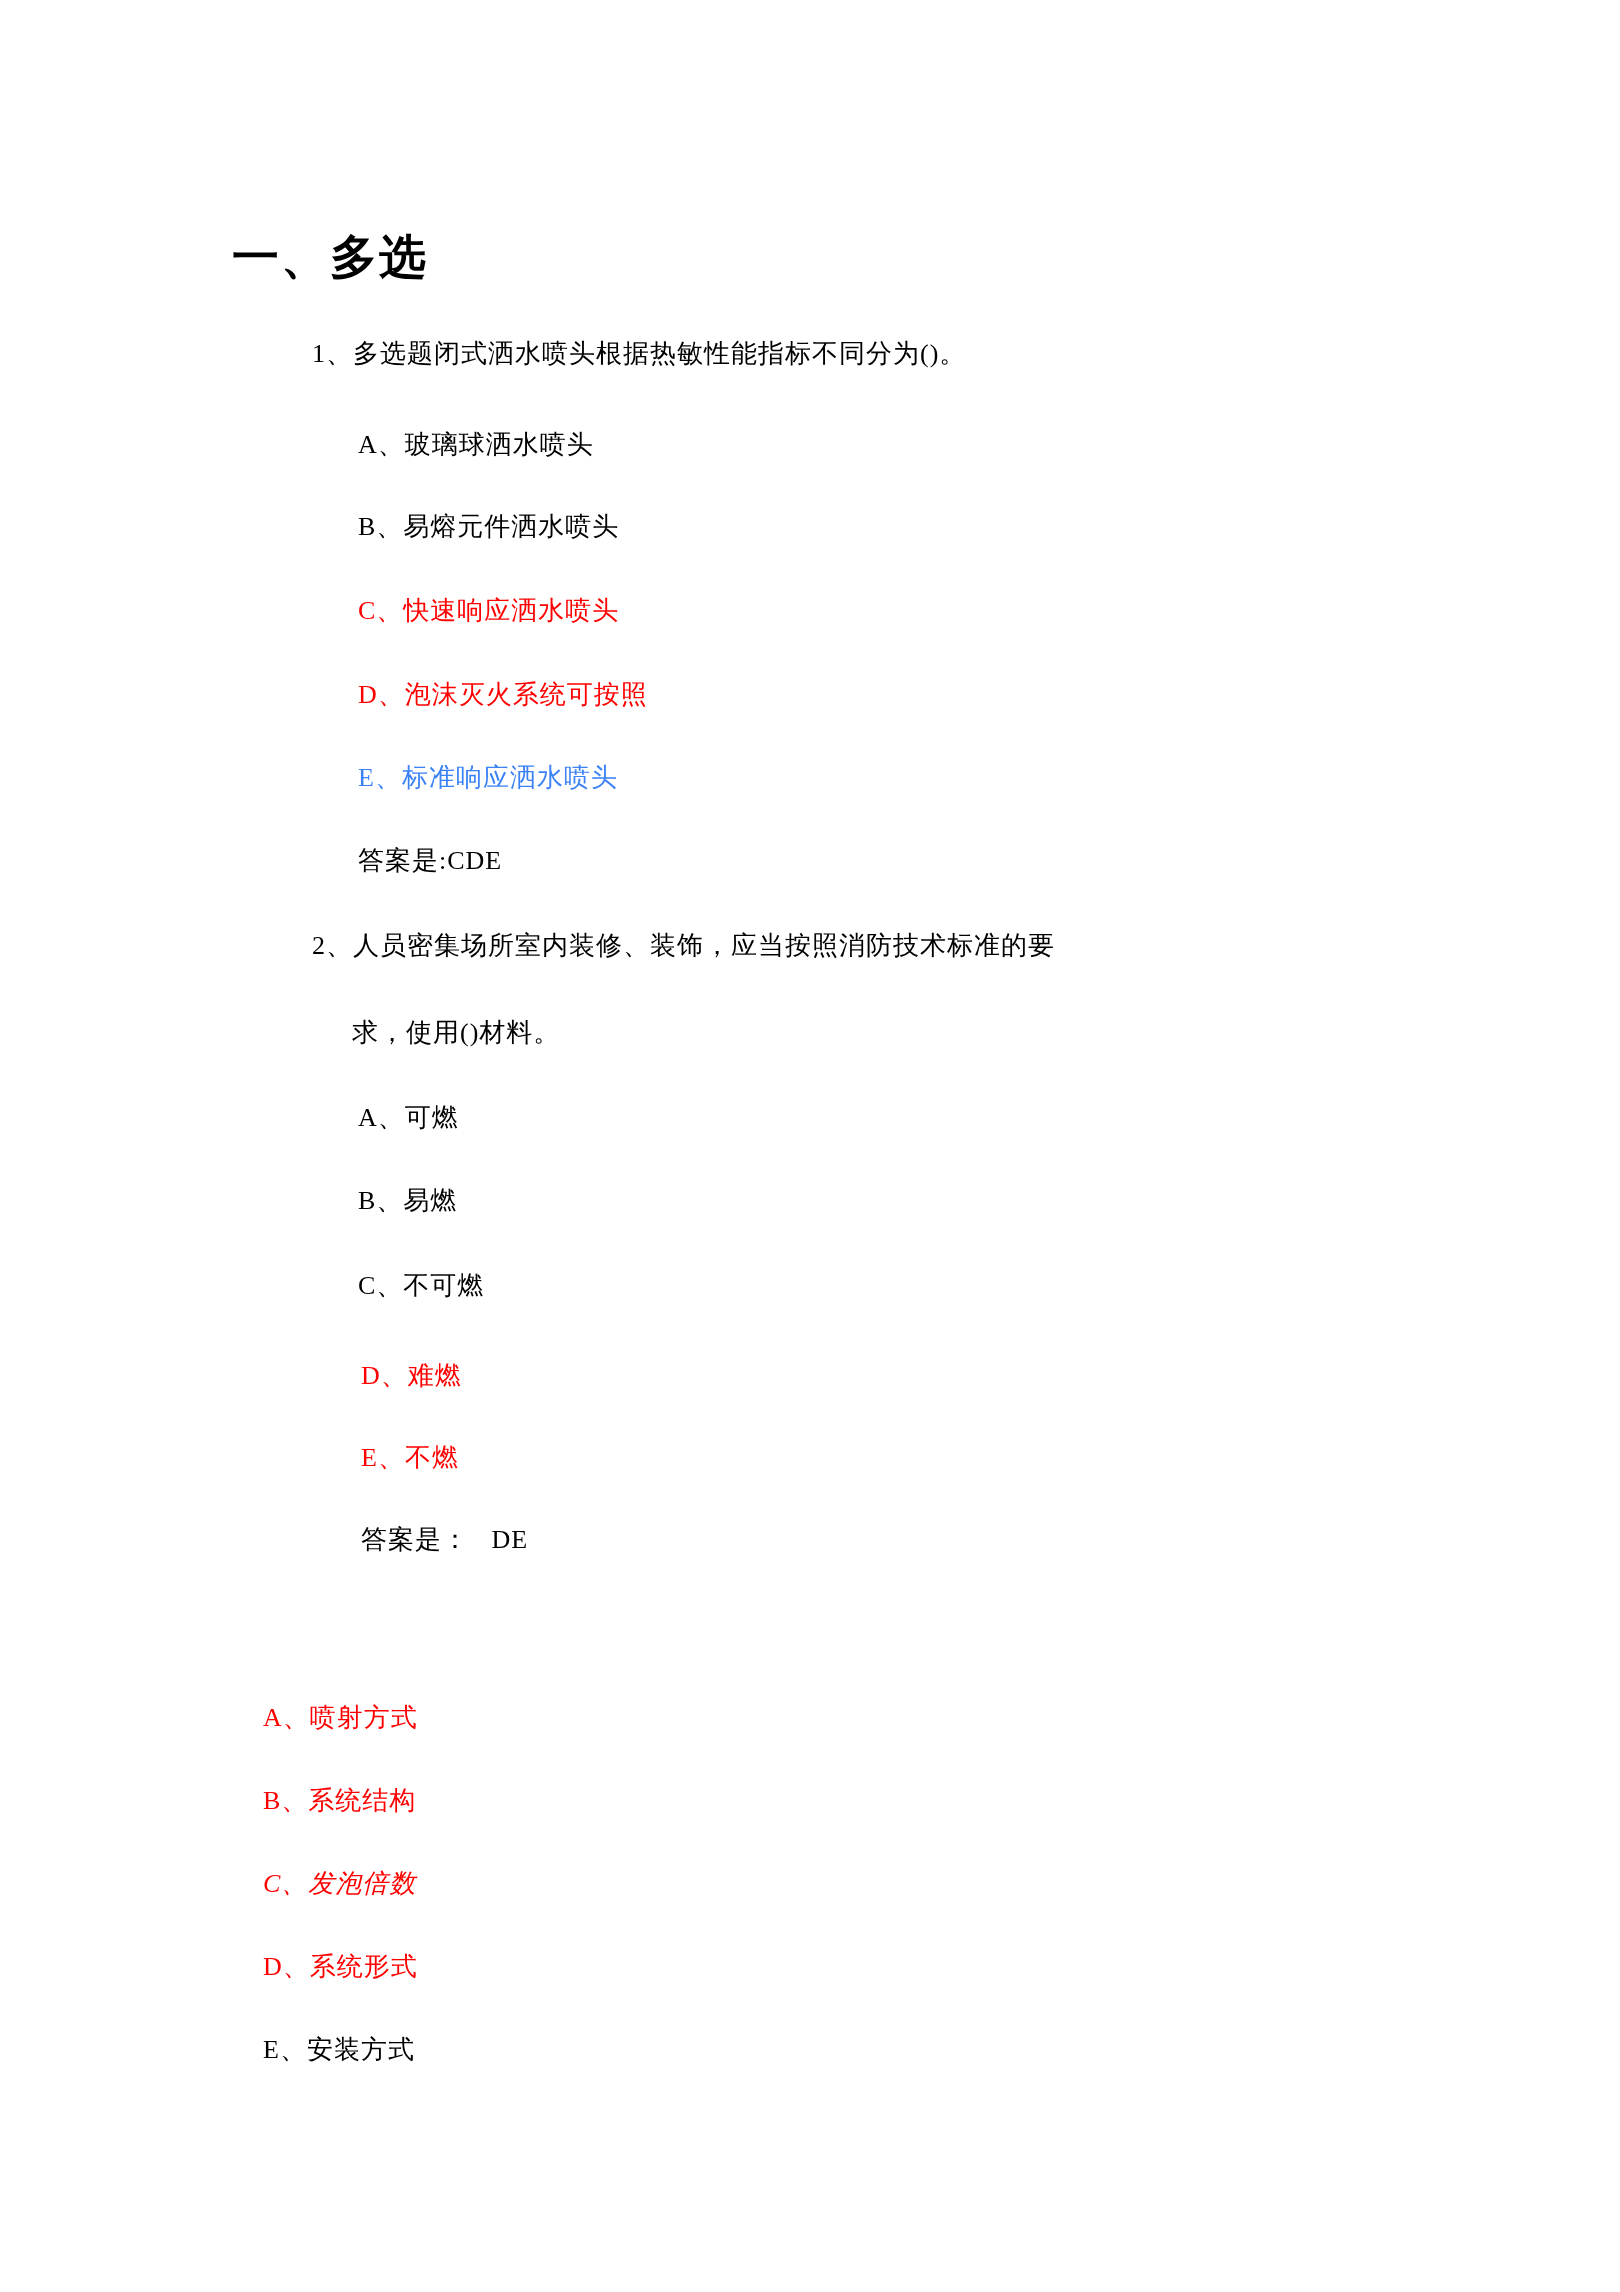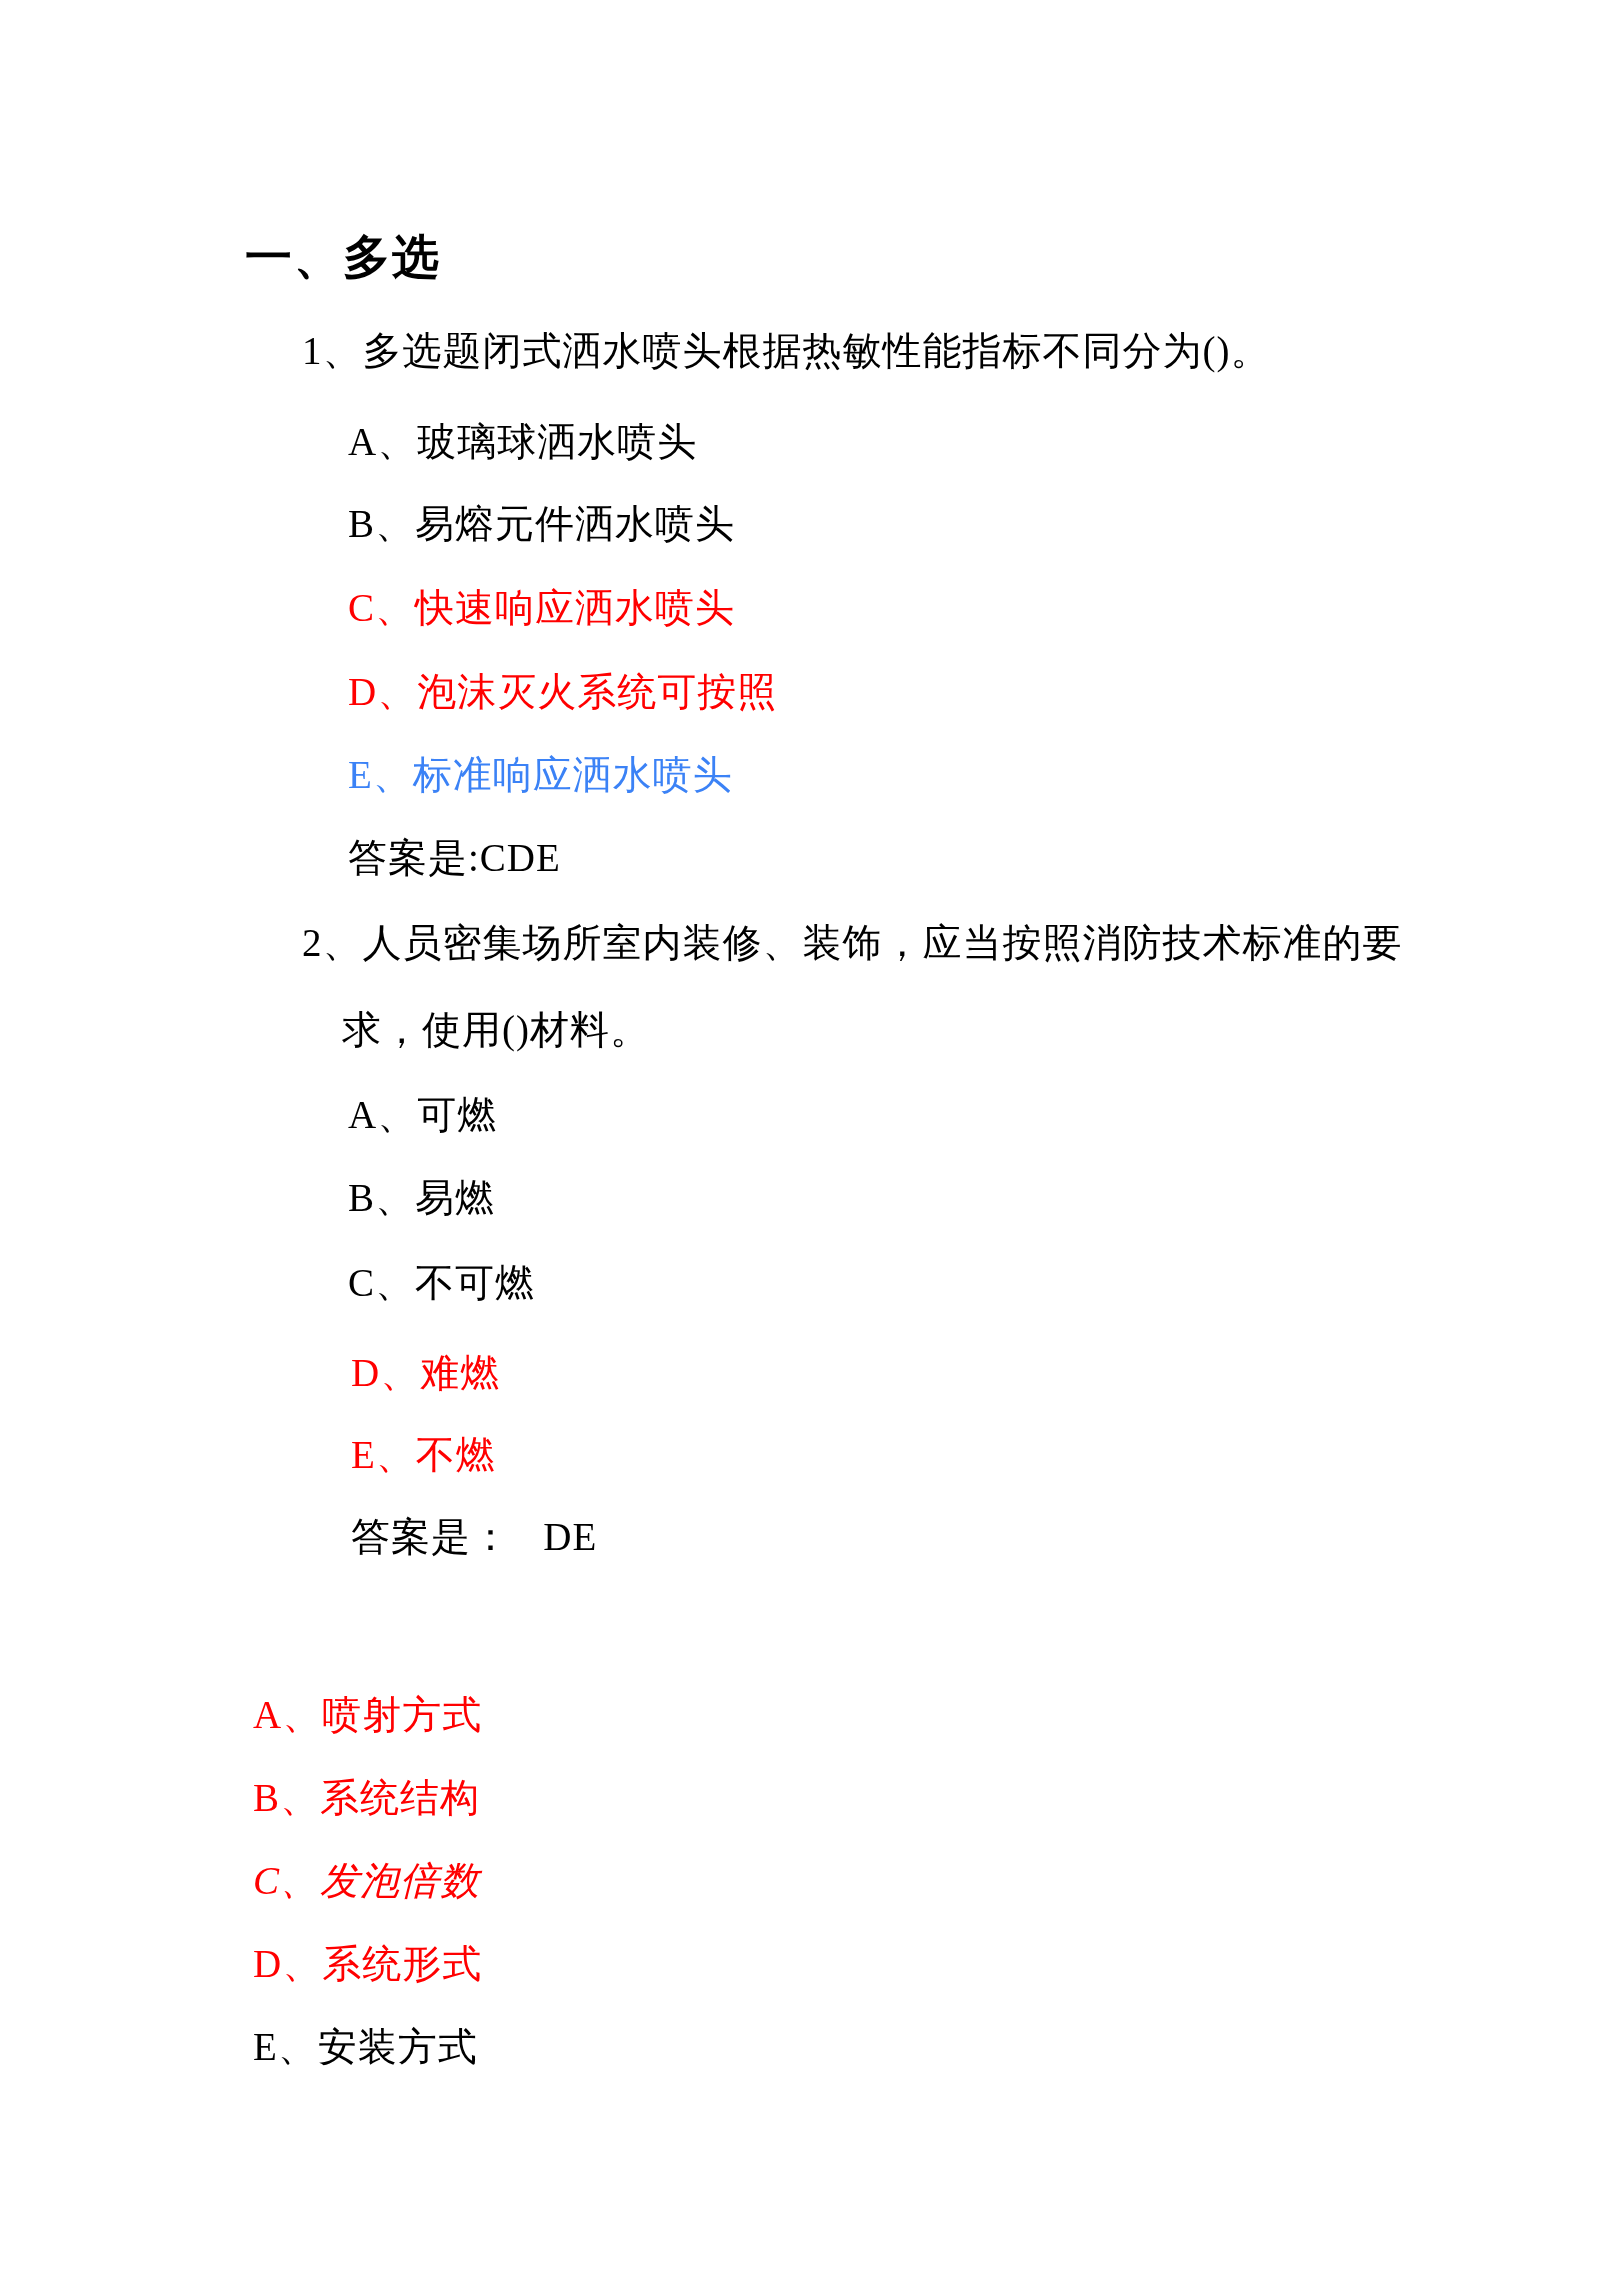--- a/index.html
+++ b/index.html
@@ -21,35 +21,35 @@
     font-family: "Liberation Sans", "DejaVu Sans", sans-serif;
     font-weight: 700;
     font-size: 47px;
     line-height: 1.1;
     color: #000000;
     letter-spacing: 2px;
     white-space: pre;
   }
   .line {
     position: absolute;
-    margin: 8px;
-    font-size: 39px;
+    margin: 18px;
+    font-size: 26px;
     line-height: 1.15;
     color: #000000;
     white-space: pre;
     letter-spacing: 1px;
     text-align: right;
   }
 </style>
 </head>
 <body>
 
 <div class="page">
 
-  <h1 class="section-title" style="left:245px; top:231px;">一、多选</h1>
+  <h1 class="section-title" style="left:232px; top:231px;">一、多选</h1>
 
   <p class="line" style="left:294px; top:321px;">1、多选题闭式洒水喷头根据热敏性能指标不同分为()。</p>
   <p class="line" style="left:340px; top:412px;">A、玻璃球洒水喷头</p>
   <p class="line" style="left:340px; top:494px;">B、易熔元件洒水喷头</p>
   <p class="line" style="left: 340px; top: 578px; color: rgb(255, 0, 0);">C、快速响应洒水喷头</p>
   <p class="line" style="left: 340px; top: 662px; color: rgb(255, 0, 0);">D、泡沫灭火系统可按照</p>
   <p class="line" style="left: 340px; top: 745px; color: #3b82f6;">E、标准响应洒水喷头</p>
   <p class="line" style="left:340px; top:828px;">答案是:CDE</p>
 
   <p class="line" style="left:294px; top:913px;">2、人员密集场所室内装修、装饰，应当按照消防技术标准的要</p>

